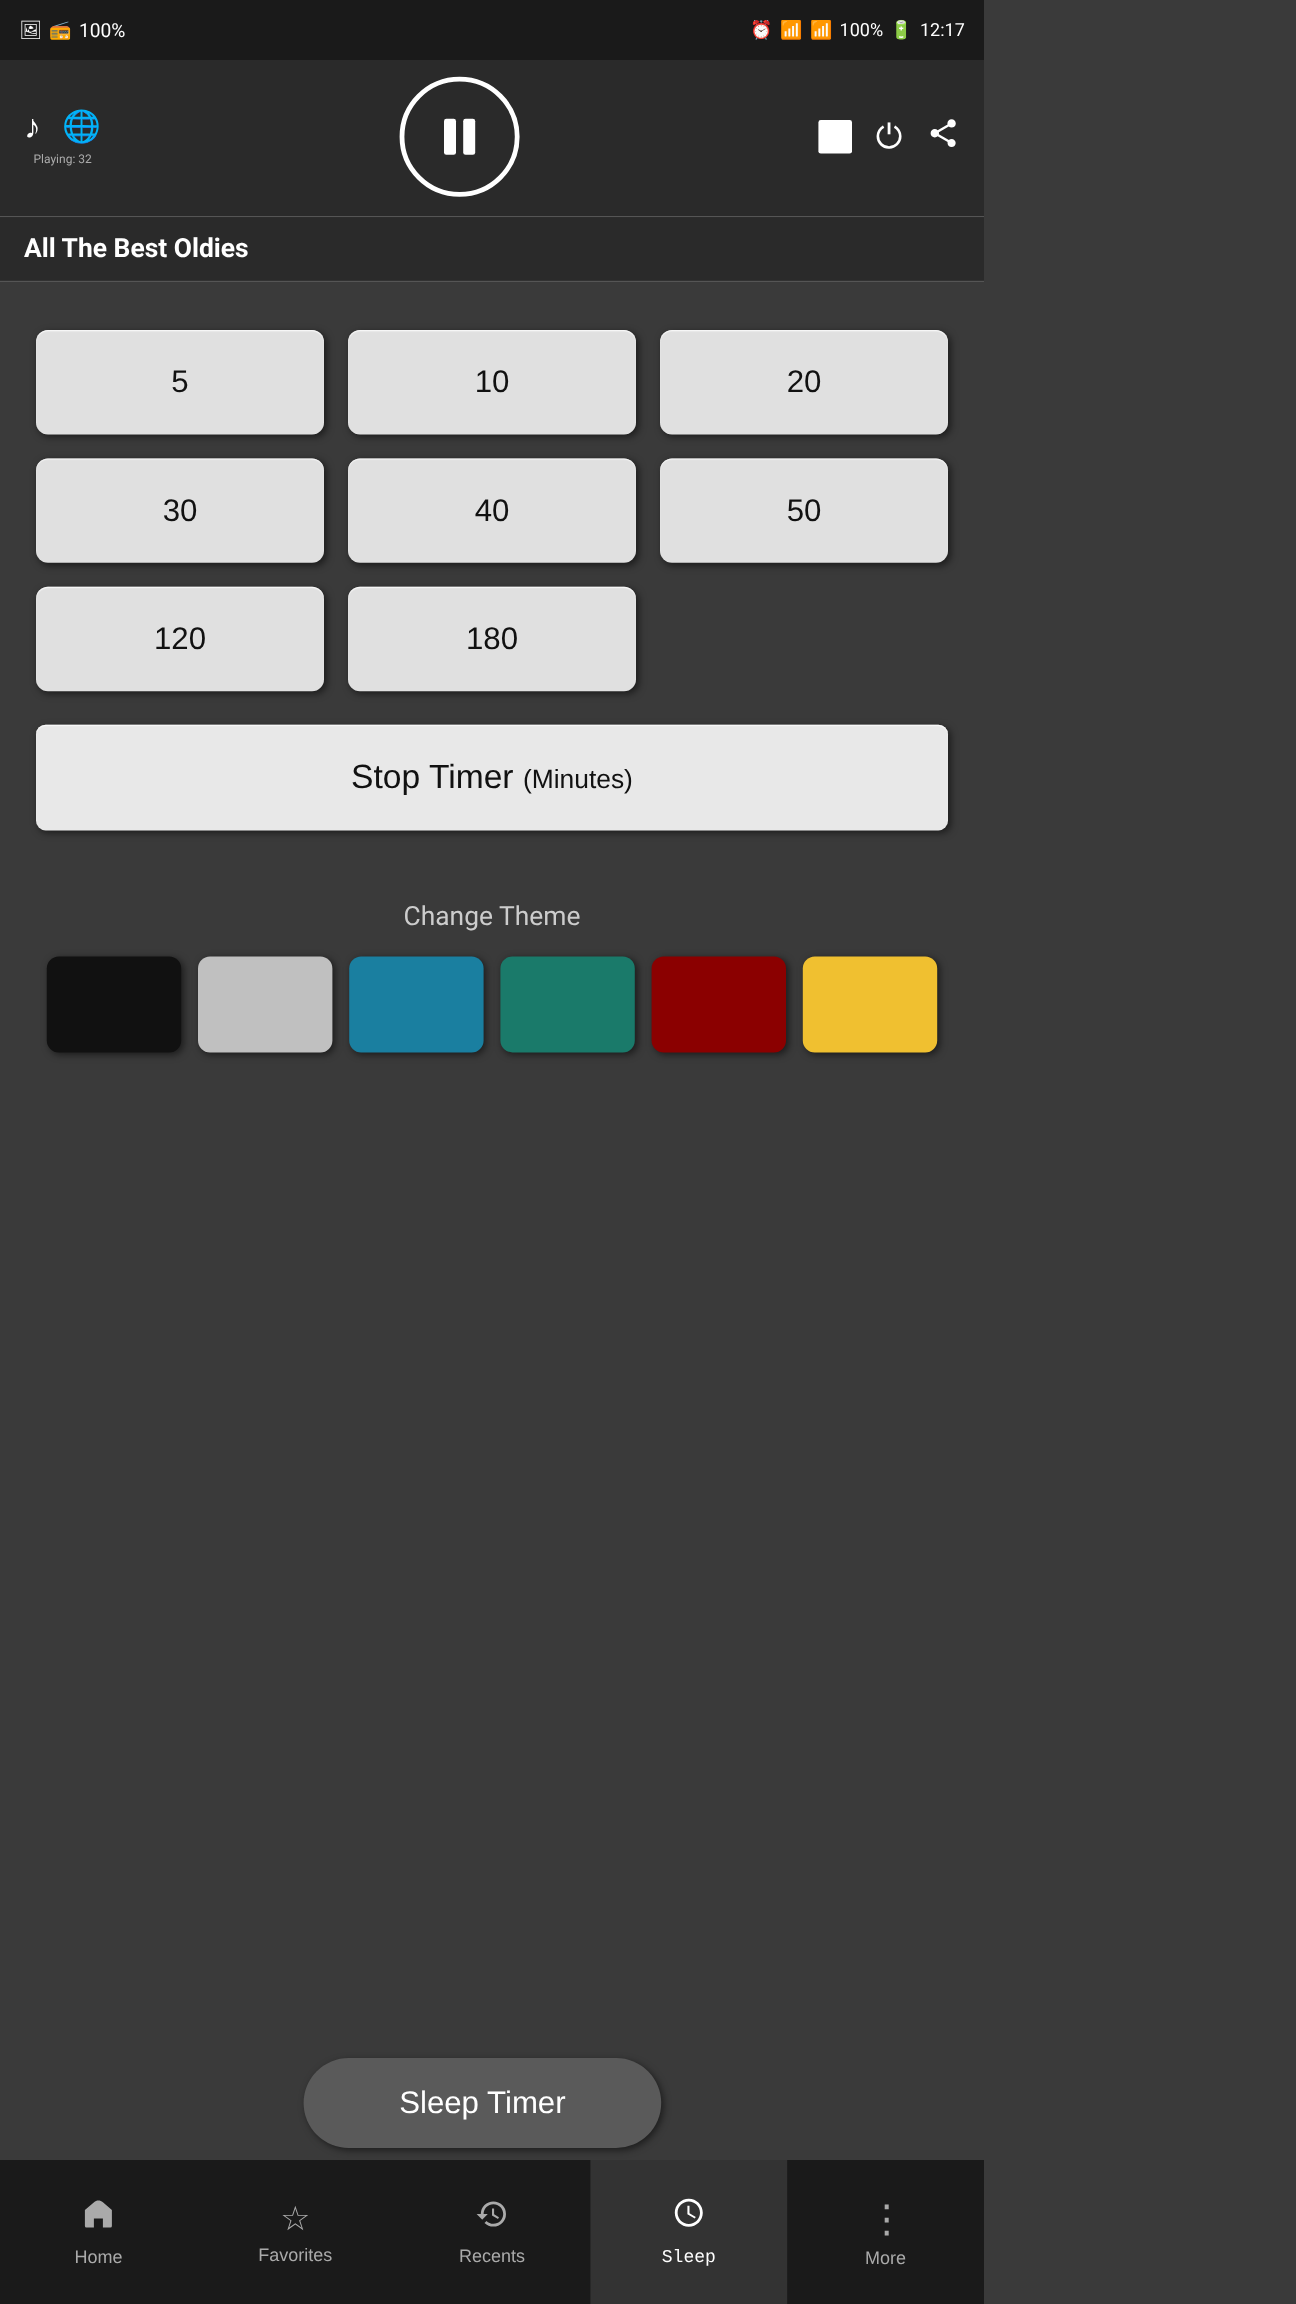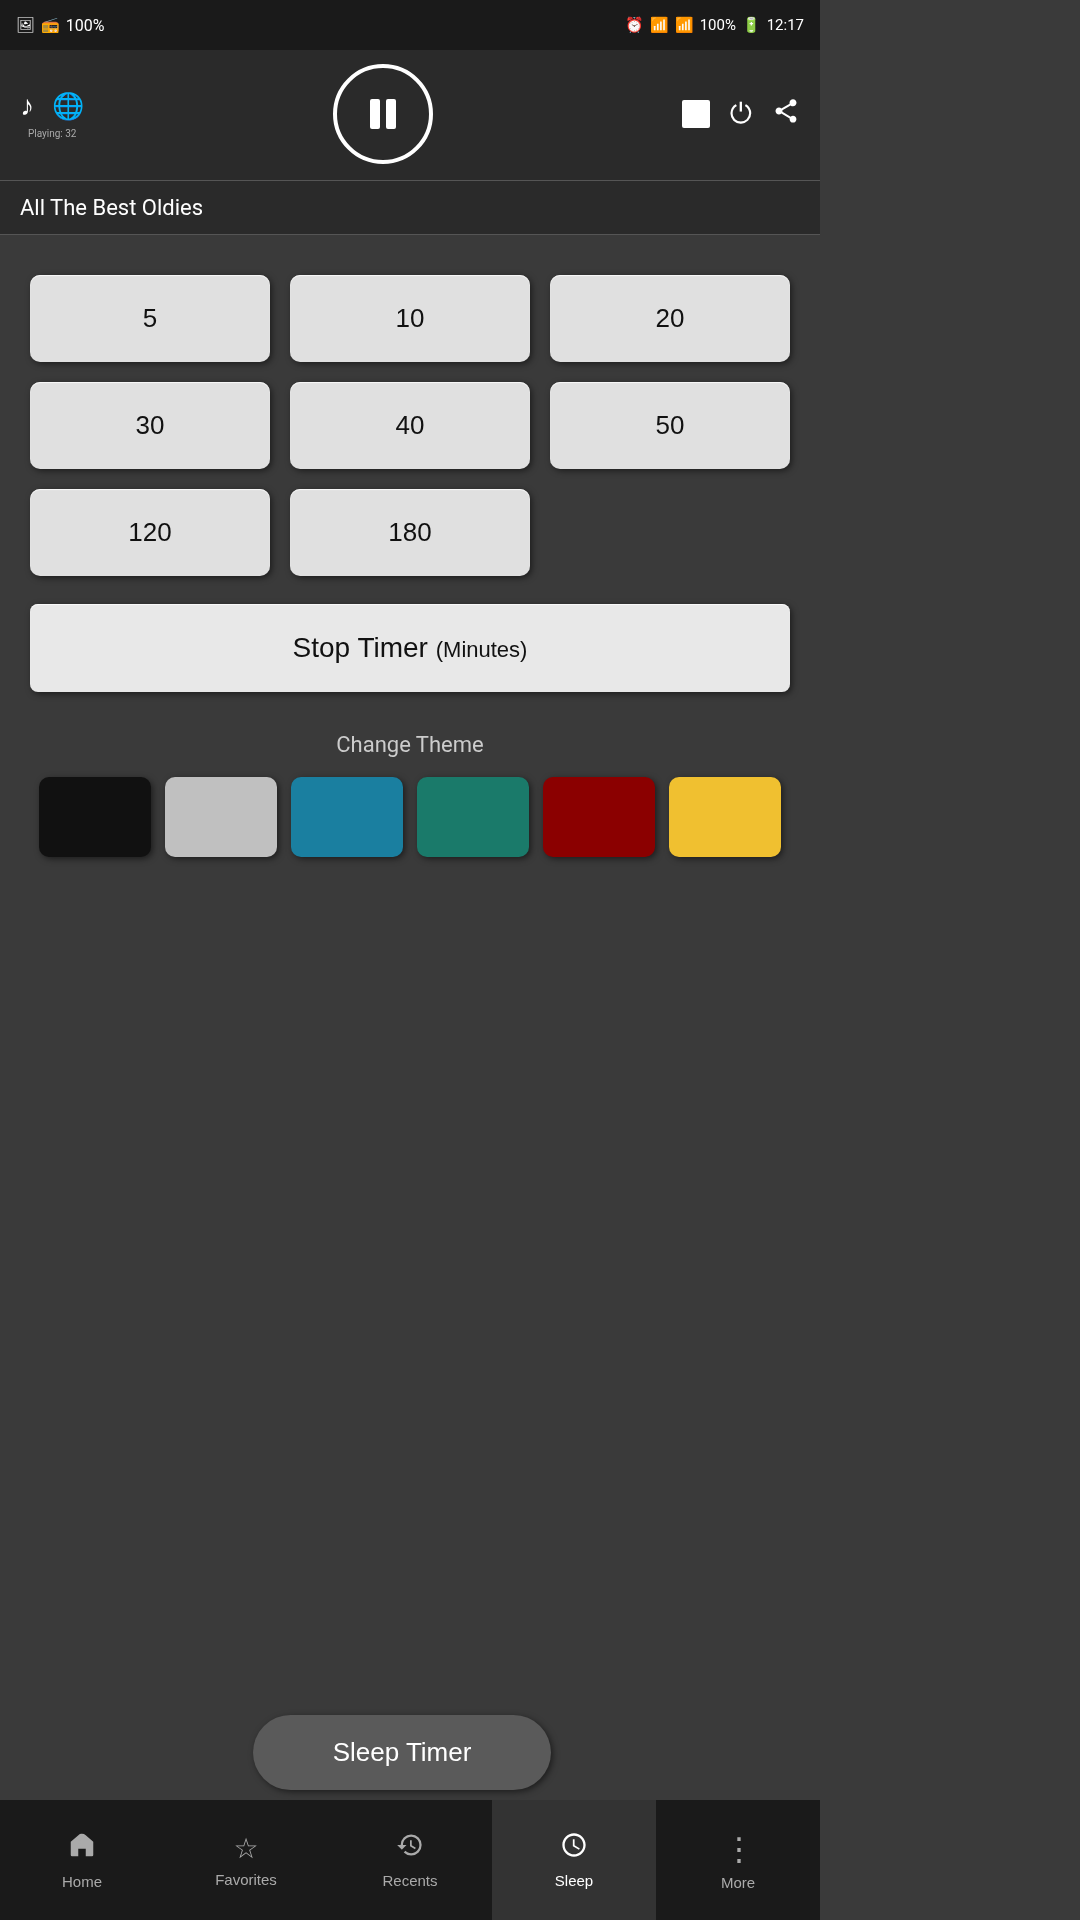--- a/index.html
+++ b/index.html
@@ -81,21 +81,21 @@
       width: 10px;
       height: 30px;
       background: #fff;
       border-radius: 2px;
     }
 
     .station-name {
       background: #2a2a2a;
       padding: 14px 20px;
       font-size: 22px;
-      font-weight: normal;
+      font-weight: bold;
       color: #fff;
       border-bottom: 1px solid #555;
     }
 
     
     .timer-section {
       padding: 40px 30px 20px 30px;
     }
     .timer-grid {
       display: grid;
@@ -120,21 +120,21 @@
       background: #e8e8e8;
       border: none;
       border-radius: 8px;
       padding: 28px 30px;
       font-size: 28px;
       font-weight: 500;
       color: #111;
       cursor: pointer;
       width: 100%;
       box-shadow: 2px 2px 6px rgba(0,0,0,0.5), inset 0 1px 1px rgba(255,255,255,0.8);
-      margin-bottom: 20px;
+      margin-bottom: 40px;
     }
 
     
     .theme-section {
       padding: 0 30px;
     }
     .theme-title {
       text-align: center;
       font-size: 22px;
       color: #ccc;
@@ -194,20 +194,21 @@
       gap: 6px;
       cursor: pointer;
       background: transparent;
       border: none;
       color: #aaa;
       font-size: 15px;
     }
     .nav-item.active {
       background: #333;
       color: #fff;
+      font-family: Liberation Mono, monospace;
     }
     .nav-icon {
       font-size: 28px;
     }
     .playing-label { font-size: 10px; color: #aaa; }
   </style>
 </head>
 <body>
 
 <div class="status-bar">

